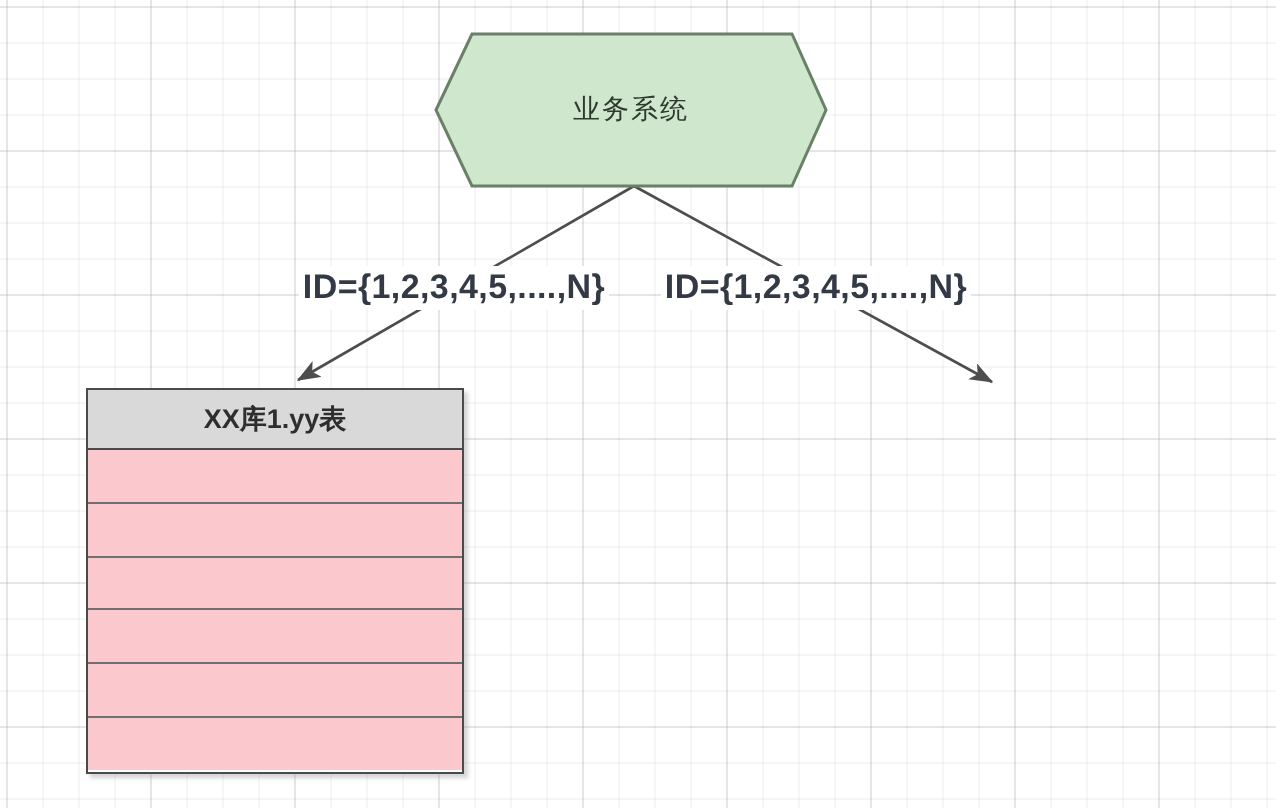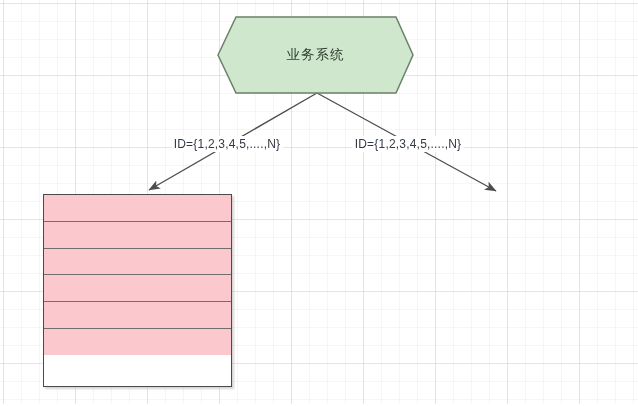--- a/index.html
+++ b/index.html
@@ -36,22 +36,22 @@
     justify-content: center;
     font-size: 13.5px;
     color: #2f3a2f;
     letter-spacing: 1px;
   }
   .edge-label {
     position: absolute;
     transform: translate(-50%, -50%);
     background: #ffffff;
     padding: 1px 2px;
-    font-size: 12px;
-    font-weight: normal;
+    font-size: 17px;
+    font-weight: bold;
     color: #333a45;
     white-space: nowrap;
     letter-spacing: 0.2px;
   }
   .edge-label.left  { left: 227px; top: 144px; }
   .edge-label.right { left: 408px; top: 144px; }
   .table {
     position: absolute;
     top: 194px;
     box-sizing: border-box;
@@ -97,20 +97,23 @@
     <line x1="317" y1="93" x2="496" y2="191" stroke="#4d4d4d" stroke-width="1.3" marker-end="url(#arrow)"></line>
     <polygon points="218,55 236,17 396,17 413,55 396,93 236,93" fill="#cfe8cd" stroke="#6b8068" stroke-width="1.5"></polygon>
   </svg>
 
   <div class="hex-label">业务系统</div>
 
   <div class="edge-label left">ID={1,2,3,4,5,....,N}</div>
   <div class="edge-label right">ID={1,2,3,4,5,....,N}</div>
 
   <div class="table left">
+    <div class="table-header">
+      <span>XX库1.yy表</span>
+    </div>
     <div class="table-rows rows-pink">
         <div class="table-row"></div>
         <div class="table-row"></div>
         <div class="table-row"></div>
         <div class="table-row"></div>
         <div class="table-row"></div>
         <div class="table-row"></div>
       </div>
   </div>
 

